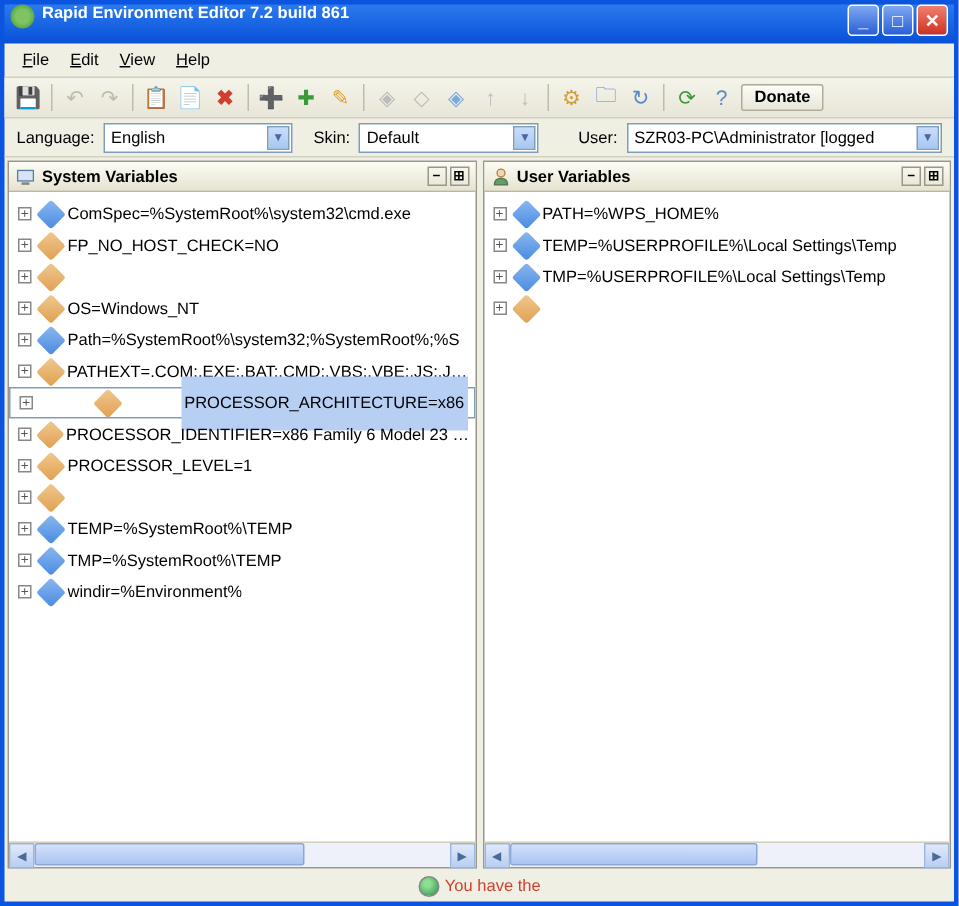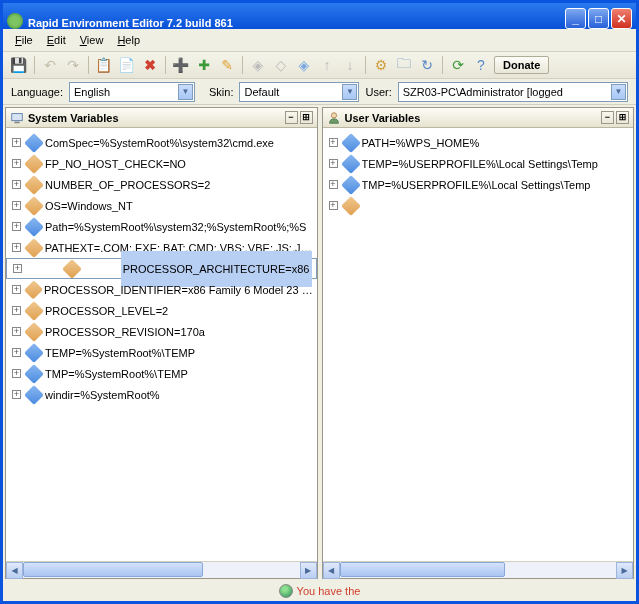--- a/index.html
+++ b/index.html
@@ -1,17 +1,17 @@
 <!DOCTYPE html>
 <html><head>
 <meta charset="utf-8">
 <style>
 *{margin:0;padding:0;box-sizing:border-box;font-family:Tahoma,sans-serif;font-size:11px}
 body{background:#0a54e0;padding:3px;width:639px;height:604px;overflow:hidden}
-.titlebar{height:26px;background:linear-gradient(#2b7aee,#0850d8);display:flex;align-items:flex-end;padding:0 4px;color:#fff;font-weight:bold}
+.titlebar{height:26px;background:linear-gradient(#2b7aee,#0850d8);display:flex;align-items:flex-start;padding:0 4px;color:#fff;font-weight:bold}
 .titlebar .icon{width:16px;height:16px;background:radial-gradient(circle,#7fc463 40%,#3a8a2a 100%);border-radius:50%;margin-right:5px}
 .titlebar .spacer{flex:1}
 .winbtn{width:21px;height:21px;margin-left:2px;border:1px solid #fff;border-radius:3px;display:flex;align-items:center;justify-content:center;font-weight:bold;font-size:12px}
 .winbtn.min{background:linear-gradient(#7ea8f0,#2860d8)}
 .winbtn.max{background:linear-gradient(#7ea8f0,#2860d8)}
 .winbtn.close{background:linear-gradient(#f08070,#d03020);color:#fff}
 .inner{background:#f0efe3;height:calc(100% - 26px);display:flex;flex-direction:column}
 .menubar{height:22px;display:flex;align-items:center;padding:2px 6px;gap:2px}
 .menubar span{padding:2px 6px}
 .menubar span u{text-decoration:underline}
@@ -98,21 +98,21 @@
     <label>Language:</label>
     <div class="sel" style="width:126px">
       <span>English</span>
         <div class="arrow">▼</div>
     </div>
     <label style="margin-left:8px">Skin:</label>
     <div class="sel" style="width:120px">
       <span>Default</span>
         <div class="arrow">▼</div>
     </div>
-    <label style="margin-left:0">User:</label>
+    <label style="margin-left:20px">User:</label>
     <div class="sel" style="flex:1;min-width:0">
       <span style="overflow:hidden;white-space:nowrap">SZR03-PC\Administrator [logged</span>
         <div class="arrow">▼</div>
     </div>
   </div>
 
   <div class="panels">
     <div class="panel">
       <div class="phead">
         <svg class="icon" viewBox="0 0 16 16">
@@ -131,21 +131,20 @@
             <span class="txt">ComSpec=%SystemRoot%\system32\cmd.exe</span>
           </div>
           <div class="trow">
             <div class="expand">+</div>
             <div class="tag orange"></div>
             <span class="txt">FP_NO_HOST_CHECK=NO</span>
           </div>
           <div class="trow">
             <div class="expand">+</div>
             <div class="tag orange"></div>
-            <span class="txt">NUMBER_OF_PROCESSORS=2</span>
           </div>
           <div class="trow">
             <div class="expand">+</div>
             <div class="tag orange"></div>
             <span class="txt">OS=Windows_NT</span>
           </div>
           <div class="trow">
             <div class="expand">+</div>
             <div class="tag blue"></div>
             <span class="txt">Path=%SystemRoot%\system32;%SystemRoot%;%S</span>
@@ -161,41 +160,40 @@
             <span class="txt">PROCESSOR_ARCHITECTURE=x86</span>
           </div>
           <div class="trow">
             <div class="expand">+</div>
             <div class="tag orange"></div>
             <span class="txt">PROCESSOR_IDENTIFIER=x86 Family 6 Model 23 Stepp</span>
           </div>
           <div class="trow">
             <div class="expand">+</div>
             <div class="tag orange"></div>
-            <span class="txt">PROCESSOR_LEVEL=2</span>
-          </div>
-          <div class="trow">
-            <div class="expand">+</div>
-            <div class="tag orange"></div>
-            <span class="txt">PROCESSOR_REVISION=170a</span>
+            <span class="txt">PROCESSOR_LEVEL=1</span>
+          </div>
+          <div class="trow">
+            <div class="expand">+</div>
+            <div class="tag orange"></div>
           </div>
           <div class="trow">
             <div class="expand">+</div>
             <div class="tag blue"></div>
             <span class="txt">TEMP=%SystemRoot%\TEMP</span>
           </div>
           <div class="trow">
             <div class="expand">+</div>
             <div class="tag blue"></div>
             <span class="txt">TMP=%SystemRoot%\TEMP</span>
           </div>
           <div class="trow">
             <div class="expand">+</div>
             <div class="tag blue"></div>
-            <span class="txt">windir=%SystemRoot%</span>
+            <span class="txt">windir=%Environment%</span>
           </div>
         </div>
       <div class="hscroll">
         <div class="sarrow">◀</div>
         <div class="strack">
             <div class="sthumb" style="left:0;width:65%"></div>
           </div>
         <div class="sarrow">▶</div>
       </div>
     </div>

